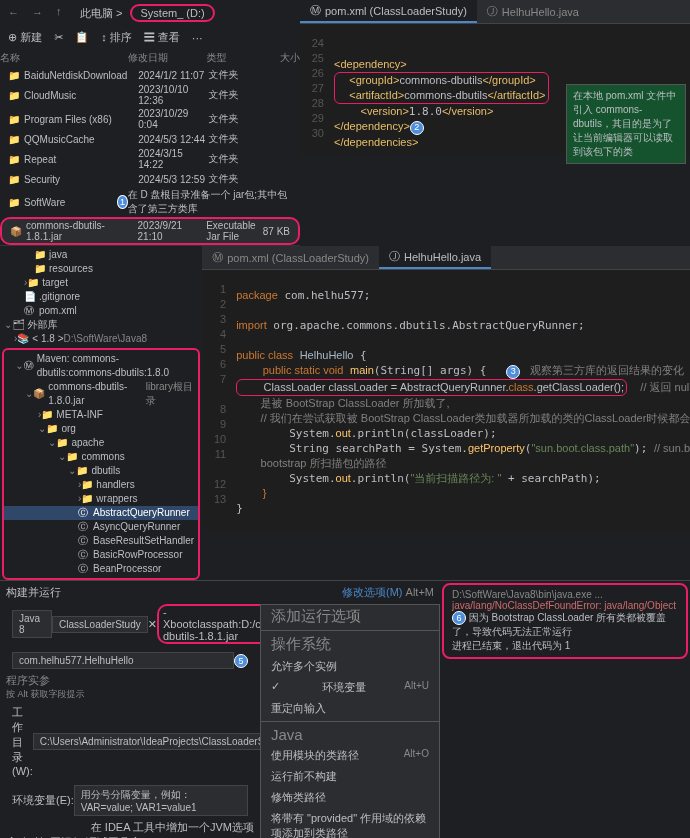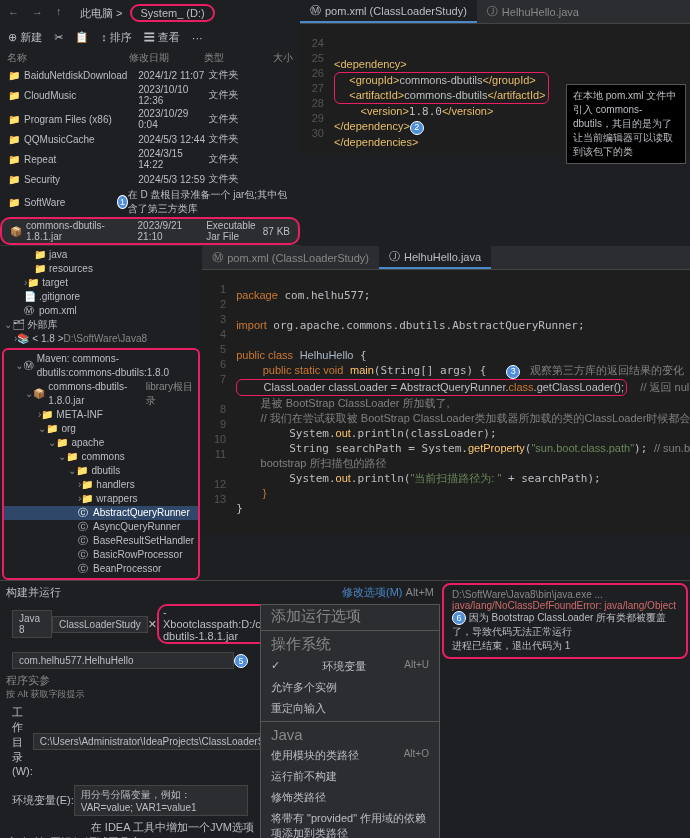--- a/index.html
+++ b/index.html
@@ -3,21 +3,21 @@
 <meta charset="utf-8">
 <style>
 * { margin: 0; padding: 0; box-sizing: border-box; font-family: "Microsoft YaHei", Arial, sans-serif; }
 body { background: #1e1f22; color: #bcbec4; font-size: 11px; width: 690px; }
 .explorer { background: #1e1f22; border-bottom: 1px solid #333; }
 .exp-header { display: flex; align-items: center; padding: 4px 8px; gap: 8px; }
 .exp-header .nav-btn { width: 16px; height: 16px; color: #888; }
 .breadcrumb { border: 2px solid #e91e63; border-radius: 12px; padding: 1px 8px; }
 .exp-toolbar { display: flex; gap: 12px; padding: 4px 8px; font-size: 11px; }
 .tb-item { display: flex; align-items: center; gap: 3px; }
-.exp-cols { display: flex; padding: 2px 7px; font-size: 10px; color: #888; }
+.exp-cols { display: flex; padding: 2px 0; font-size: 10px; color: #888; }
 .col-name { width: 130px; }
 .col-date { width: 80px; }
 .col-type { width: 55px; }
 .col-size { width: 40px; text-align: right; }
 .exp-row { display: flex; padding: 1px 8px; font-size: 10px; align-items: center; }
 .exp-row .icon { width: 12px; margin-right: 4px; }
 .folder-icon { color: #d4a055; }
 .exp-row.selected { border: 2px solid #e91e63; border-radius: 10px; background: #2b2d30; }
 .annot-num { display: inline-flex; width: 14px; height: 14px; background: #4e8eda; color: #fff; border-radius: 50%; align-items: center; justify-content: center; font-size: 9px; border: 1px solid #fff; }
 .tabs-row { display: flex; background: #2b2d30; font-size: 11px; border-bottom: 1px solid #444; }
@@ -26,21 +26,21 @@
 .code-editor { display: flex; background: #1e1e1e; position: relative; }
 .gutter { width: 30px; text-align: right; padding-right: 6px; color: #555; font-size: 11px; line-height: 15px; padding-top: 12px; }
 .code { flex: 1; font-family: Consolas, monospace; font-size: 11px; line-height: 15px; padding: 3px 4px; white-space: pre; overflow: hidden; }
 .kw { color: #cc7832; }
 .str { color: #6a8759; }
 .tag { color: #e8bf6a; }
 .cls { color: #a9b7c6; }
 .cmt { color: #808080; }
 .fn { color: #ffc66d; }
 .xml-highlight { border: 1px solid #e91e63; border-radius: 6px; padding: 0 2px; display: inline-block; }
-.tooltip-box { position: absolute; background: #000000; border: 1px solid #555; padding: 4px 6px; font-size: 10px; color: #bcbec4; max-width: 120px; }
+.tooltip-box { position: absolute; background: #14532d; border: 1px solid #555; padding: 4px 6px; font-size: 10px; color: #bcbec4; max-width: 120px; }
 .tree { padding: 2px 0; font-size: 10px; line-height: 14px; }
 .tree-row { display: flex; align-items: center; padding: 0 4px; }
 .tree-row .indent { display: inline-block; }
 .tree-row .ticon { width: 12px; margin-right: 3px; }
 .tree-row.selected { background: #2f4769; color: #fff; }
 .tree-highlight { border: 2px solid #e91e63; border-radius: 6px; margin: 0 2px; }
 .gray { color: #888; }
 .run-config { display: flex; align-items: center; gap: 0; padding: 4px 6px; }
 .run-input { background: #2b2d30; border: 1px solid #444; padding: 2px 6px; color: #bcbec4; font-size: 10px; flex: 1; }
 .boot-highlight { border: 2px solid #e91e63; border-radius: 10px; padding: 0 4px; }
@@ -362,27 +362,27 @@
   <div style="width:180px; position:relative;">
     <div style="text-align:right; padding:4px 6px;">
       <span style="color:#4a88c7;">修改选项(M)</span>
       <span class="gray">Alt+M</span>
     </div>
     <div class="context-menu">
       <div class="menu-header">添加运行选项</div>
       <div class="menu-sep"></div>
       <div class="menu-header">操作系统</div>
       <div id="menu-items1">
+          <div class="menu-item">
+            <span>允许多个实例</span>
+            <span class="shortcut"></span>
+          </div>
           <div class="menu-item menu-check">
             <span>环境变量</span>
             <span class="shortcut">Alt+U</span>
-          </div>
-          <div class="menu-item">
-            <span>允许多个实例</span>
-            <span class="shortcut"></span>
           </div>
           <div class="menu-item">
             <span>重定向输入</span>
             <span class="shortcut"></span>
           </div>
         </div>
       <div class="menu-sep"></div>
       <div class="menu-header">Java</div>
       <div id="menu-items2">
           <div class="menu-item">

